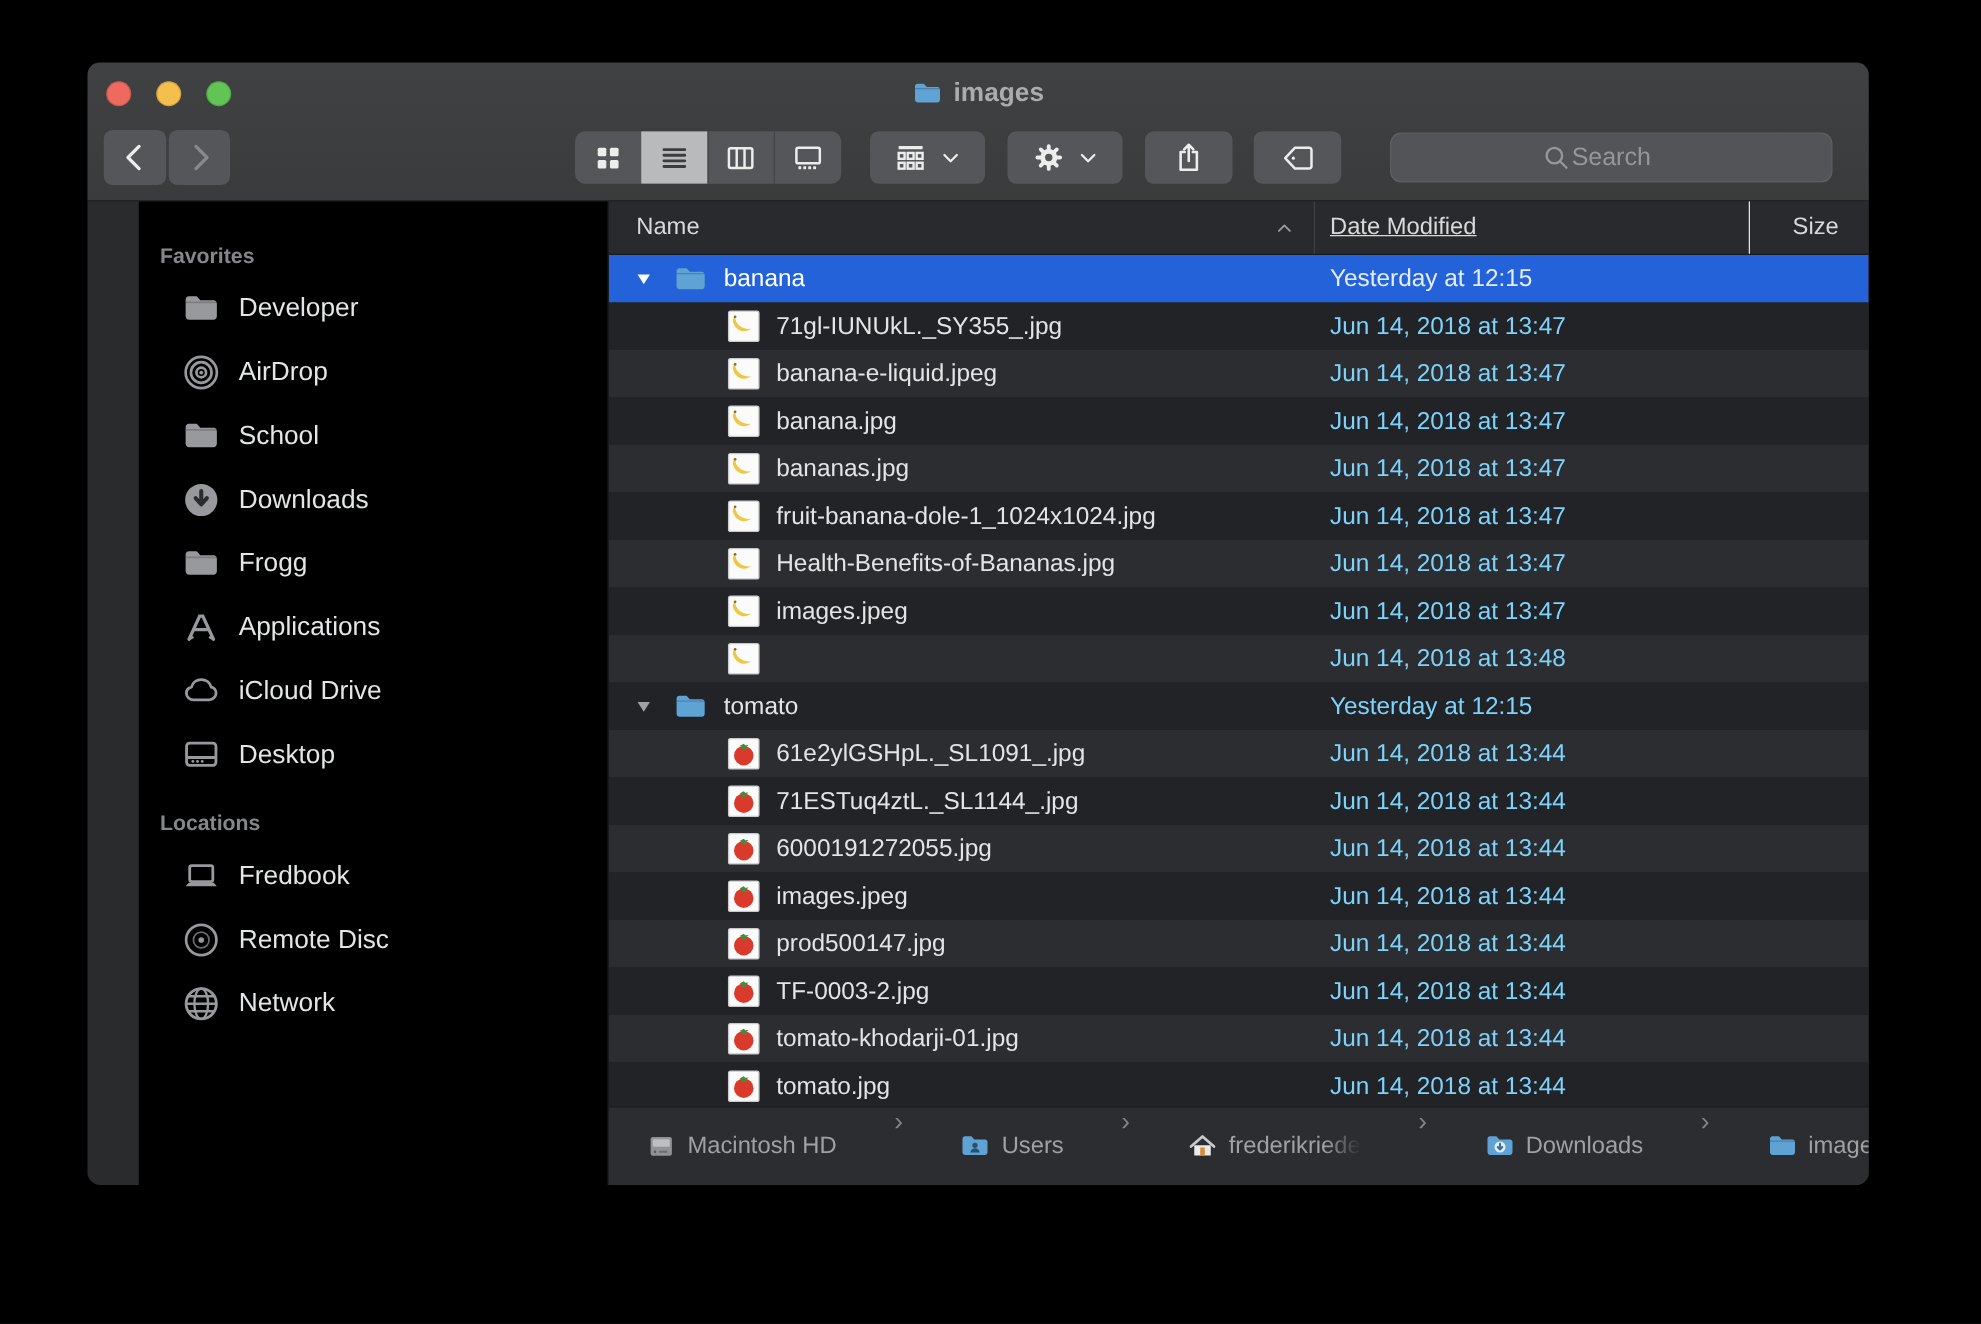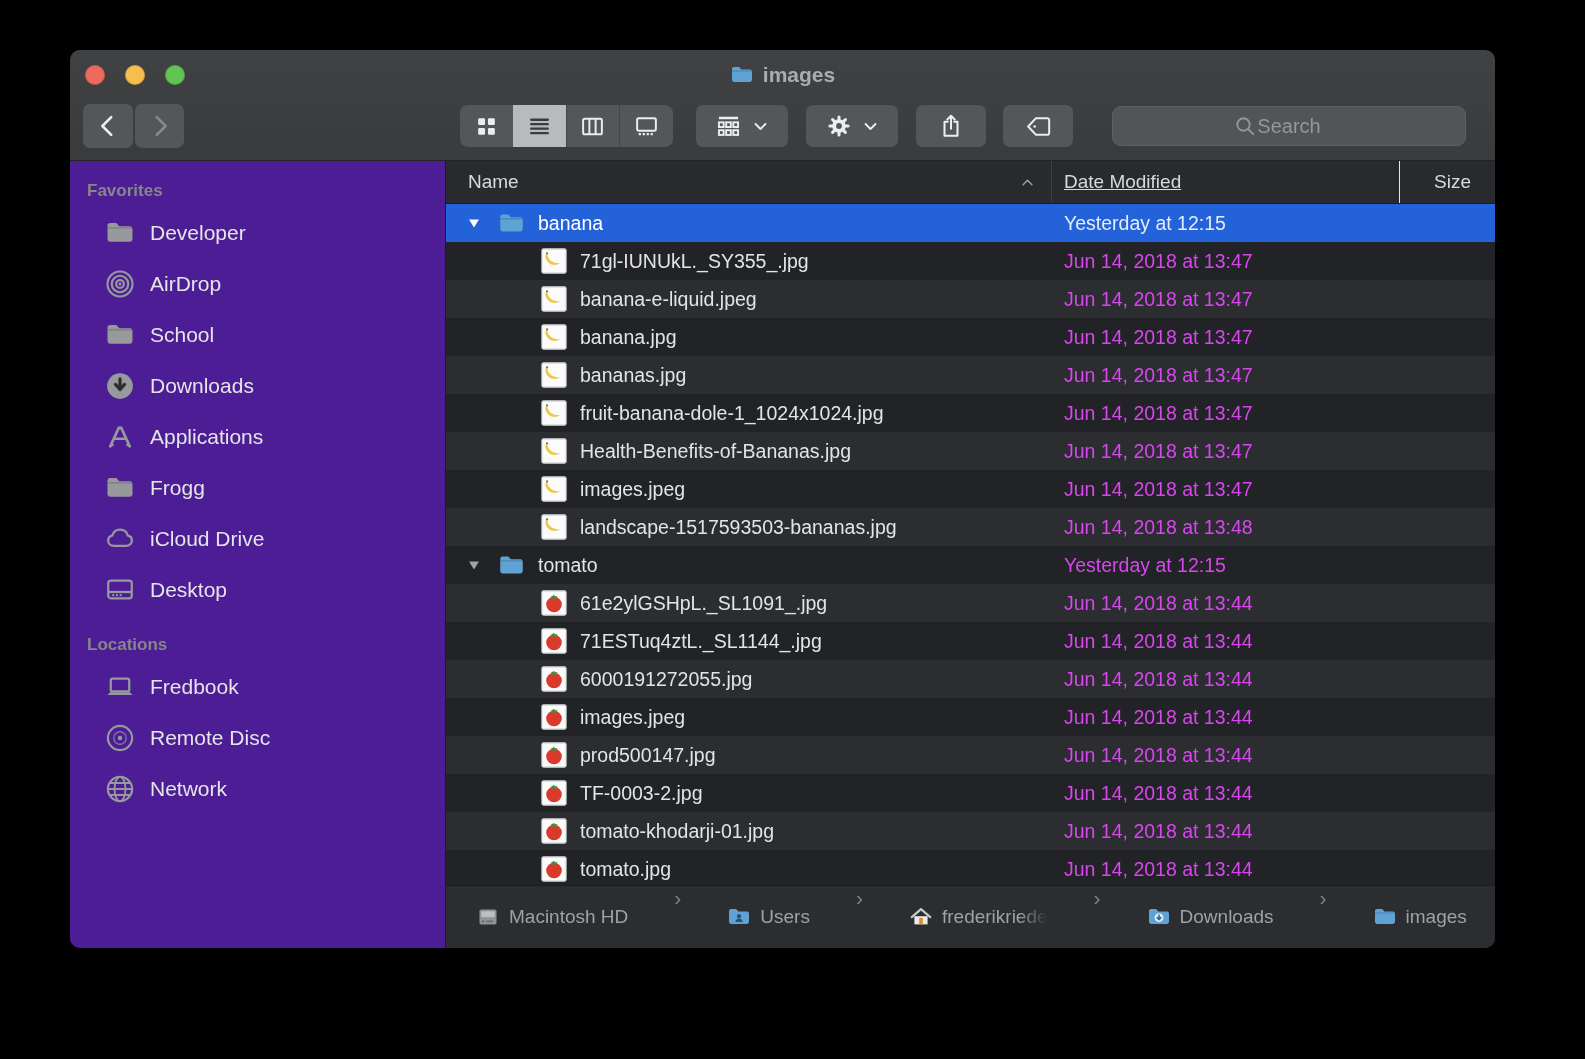--- a/index.html
+++ b/index.html
@@ -42,22 +42,22 @@
   .btn-share{left:846px;top:55px;width:70px;height:42px;}
   .btn-tag{left:933px;top:55px;width:70px;height:42px;}
   .searchwrap{position:absolute;left:1042px;top:56px;width:354px;height:40px;}
   .search{width:100%;height:100%;box-sizing:border-box;background:#525457;
     border:1px solid #5d5f62;border-radius:9px;color:#fca5a5;font-size:20px;
     text-align:center;outline:none;padding:12px 34px;font-family:inherit;}
   .search::placeholder{color:#95979a;}
   .search-mag{position:absolute;left:calc(50% - 56px);top:8px;color:#95979a;pointer-events:none;}
   
   .main{flex:1;display:flex;min-height:0;}
-  .sidebar{width:375px;flex:none;background:#4c1d95;border-right:1px solid #1b1c1e;
-    overflow:hidden;}
+  .sidebar{width:375px;flex:none;background:#000000;border-right:1px solid #1b1c1e;
+    padding-top:14px;overflow:hidden;margin-left:41px;}
   .side-section-title{color:#85878a;font-size:17px;font-weight:bold;
     margin:20px 0 6px 17px;}
   .side-item{height:51px;display:flex;align-items:center;padding-left:34px;color:#e4e5e6;font-size:21px;}
   .side-item .icon{width:32px;height:32px;color:#97999c;flex:none;}
   .side-item .icon svg{width:30px;height:30px;}
   .side-item .lbl{margin-left:14px;white-space:nowrap;}
   
   .content{flex:1;display:flex;flex-direction:column;background:#212327;min-width:0;}
   .list-header{height:42px;flex:none;background:#292a2d;border-bottom:1px solid #1a1b1d;
     display:flex;align-items:center;color:#d8d9da;font-size:19px;}
@@ -74,21 +74,21 @@
   .cell-name{flex:1;display:flex;align-items:center;min-width:0;padding-left:20px;overflow:hidden;}
   .cell-name .lbl{margin-left:13px;white-space:nowrap;overflow:hidden;}
   .disclosure{width:15px;color:#9fa1a3;flex:none;}
   .row.selected .disclosure{color:#fff;}
   .gap-after-disc{width:17px;flex:none;}
   .file-indent{width:75px;flex:none;}
   .row .foldericon{width:27px;height:27px;color:#67a7cd;flex:none;}
   .row .foldericon svg{width:27px;height:27px;}
   .row .thumb{width:26px;height:26px;flex:none;}
   .row .thumb svg{width:26px;height:26px;}
-  .cell-date{width:348px;flex:none;padding-left:12px;color:#d946ef;box-sizing:border-box;white-space:nowrap;}
+  .cell-date{width:348px;flex:none;padding-left:12px;color:#7dd3fc;box-sizing:border-box;white-space:nowrap;}
   .row.selected .cell-date{color:rgba(255,255,255,.88);}
   .cell-size{width:95px;flex:none;}
   
   .pathbar{height:62px;flex:none;background:#2b2d30;border-top:1px solid #1a1b1d;
     display:flex;padding:0 20px 0 30px;color:#9fa1a3;font-size:19px;overflow:hidden;gap:35px;}
   .crumb{display:flex;align-items:center;gap:9px;flex:none;}
   .crumb .icon svg{width:24px;height:24px;}
   .crumb-sep{color:#828486;margin:0 11px;font-size:21px;flex:none;}
   .fade-label{max-width:112px;overflow:hidden;white-space:nowrap;
     -webkit-mask-image:linear-gradient(90deg,#000 72%,transparent 100%);
@@ -270,36 +270,36 @@
           <span class="icon">
             <svg viewBox="0 0 24 24">
               <circle cx="12" cy="12" r="10.3" fill="currentColor"></circle>
               <path d="M12 6.2v8.2M8.4 10.8l3.6 4 3.6-4" fill="none" stroke="#2a2c2e" stroke-width="2.6" stroke-linecap="round" stroke-linejoin="round"></path>
             </svg>
           </span>
           <span class="lbl">Downloads</span>
         </div>
         <div class="side-item">
           <span class="icon">
+            <svg viewBox="0 0 24 24">
+              <path d="M2 7.2V6c0-1.1.9-2 2-2h5.1l2.3 2.5H20c1.1 0 2 .9 2 2v8.3c0 1.2-1 2.2-2.2 2.2H4.2C3 19 2 18 2 16.8z" fill="currentColor"></path>
+              <path d="M2 7.4h20v1H2z" fill="rgba(0,0,0,.18)"></path>
+            </svg>
+          </span>
+          <span class="lbl">Frogg</span>
+        </div>
+        <div class="side-item">
+          <span class="icon">
             <svg viewBox="0 0 24 24" fill="none" stroke="currentColor" stroke-width="2.1" stroke-linecap="round">
               <path d="M4.2 19.5 11 4.7h2L19.8 19.5"></path>
               <path d="M7.3 13.4h9.4"></path>
               <path d="M4.2 19.5l2.2-1.2M19.8 19.5l-2.2-1.2" stroke-width="1.6"></path>
             </svg>
           </span>
           <span class="lbl">Applications</span>
-        </div>
-        <div class="side-item">
-          <span class="icon">
-            <svg viewBox="0 0 24 24">
-              <path d="M2 7.2V6c0-1.1.9-2 2-2h5.1l2.3 2.5H20c1.1 0 2 .9 2 2v8.3c0 1.2-1 2.2-2.2 2.2H4.2C3 19 2 18 2 16.8z" fill="currentColor"></path>
-              <path d="M2 7.4h20v1H2z" fill="rgba(0,0,0,.18)"></path>
-            </svg>
-          </span>
-          <span class="lbl">Frogg</span>
         </div>
         <div class="side-item">
           <span class="icon">
             <svg viewBox="0 0 24 24" fill="none" stroke="currentColor" stroke-width="1.8">
               <path d="M7.2 17.5c-2.6 0-4.7-1.8-4.7-4.2 0-2 1.4-3.6 3.3-4C6.5 6.5 9 4.5 12 4.5c3.1 0 5.6 2 6.3 4.8 1.9.3 3.2 1.9 3.2 3.8 0 2.4-2 4.4-4.5 4.4z" stroke-linejoin="round"></path>
             </svg>
           </span>
           <span class="lbl">iCloud Drive</span>
         </div>
         <div class="side-item">
@@ -490,21 +490,20 @@
           <div class="row">
             <div class="cell-name">
               <span class="file-indent"></span>
               <span class="icon thumb">
                 <svg viewBox="0 0 24 24">
                   <rect x=".8" y=".8" width="22.4" height="22.4" rx="1.5" fill="#fbfbfb" stroke="#c9cacb" stroke-width="1"></rect>
                   <path d="M5.6 4.8c.4 6 5 9.6 11.8 9.1-4.5 3.6-11.3 1.6-13.3-4.9-.4-1.5.2-3.3 1.5-4.2z" fill="#eec844"></path>
                   <circle cx="5.6" cy="5" r="1" fill="#8a6a25"></circle>
                 </svg>
               </span>
-              <span class="lbl">landscape-1517593503-bananas.jpg</span>
             </div>
             <div class="cell-date">Jun 14, 2018 at 13:48</div>
             <div class="cell-size"></div>
           </div>
           <div class="row">
             <div class="cell-name">
               <span class="icon disclosure">
                 <svg viewBox="0 0 24 24" width="14" height="14">
                   <path d="M3.5 6h17L12 19.5z" fill="currentColor"></path>
                 </svg>

